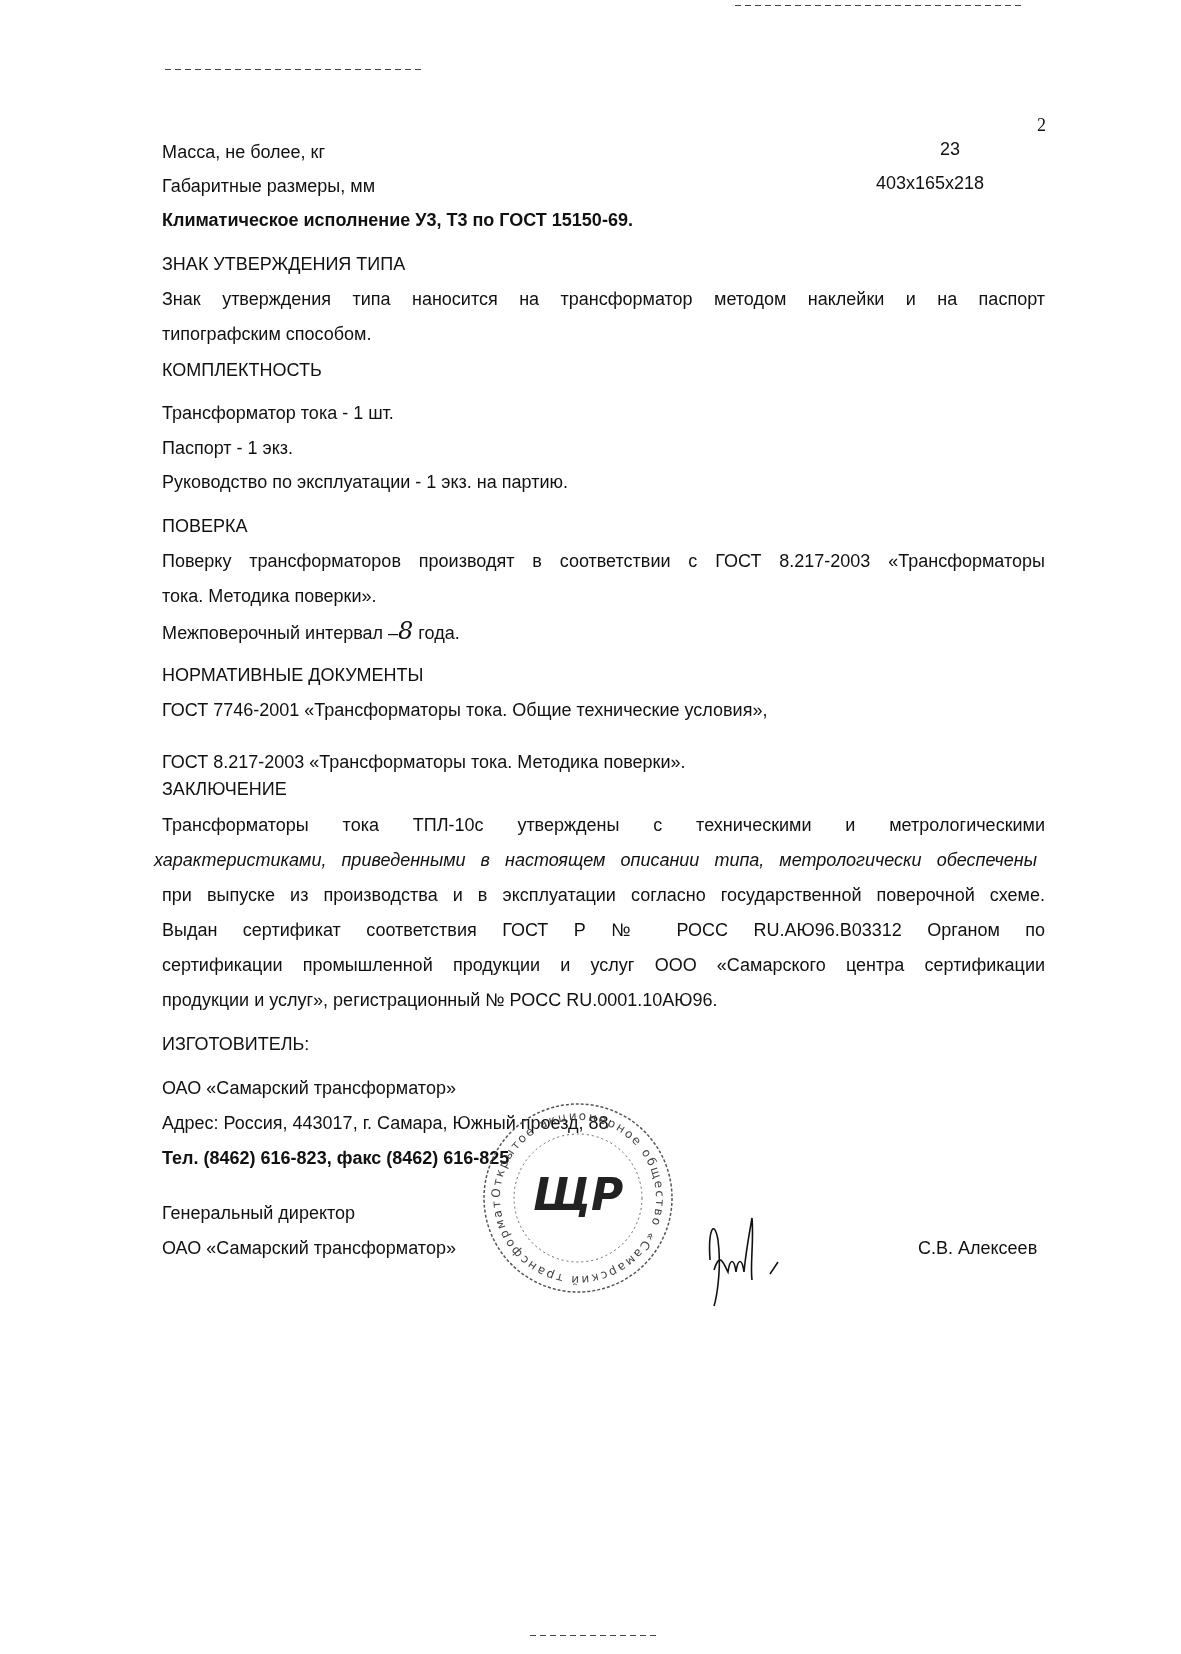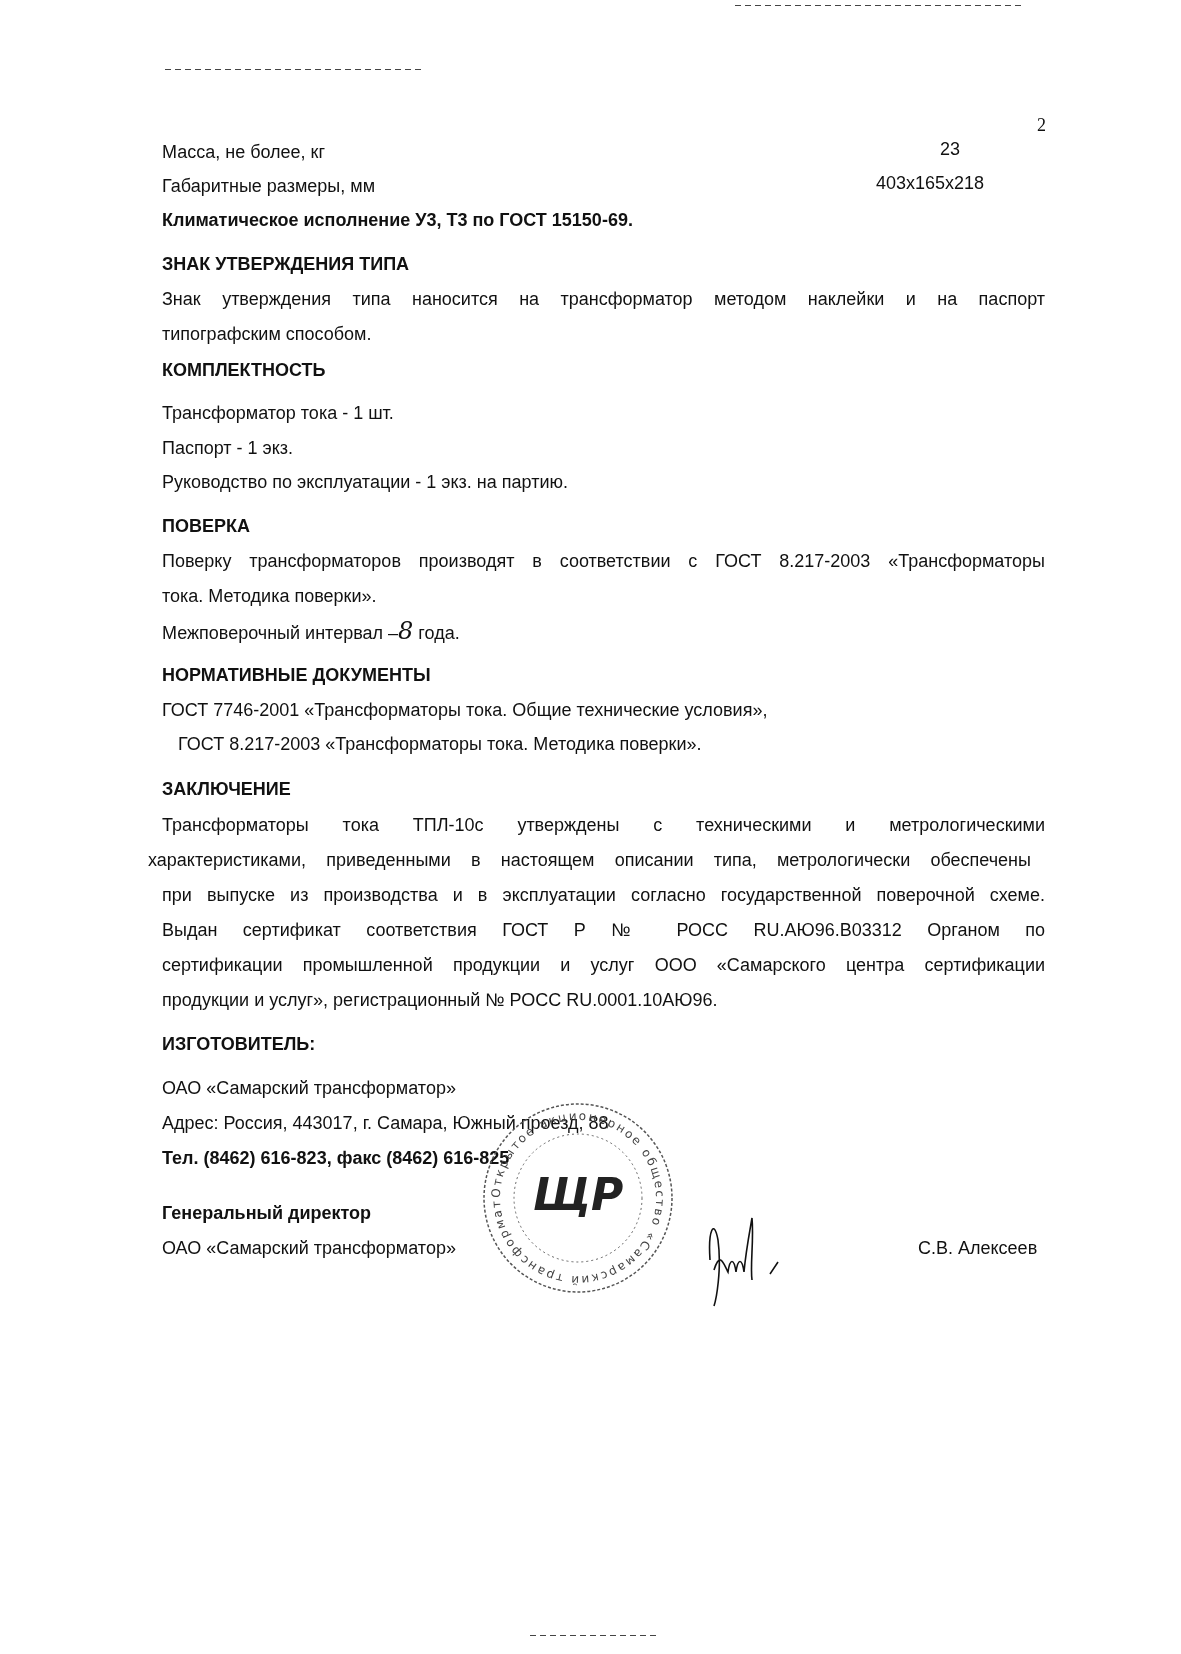--- a/index.html
+++ b/index.html
@@ -1,20 +1,20 @@
 <!DOCTYPE html>
 <html><head>
 <meta charset="utf-8">
 <style>
   html, body { margin:0; padding:0; }
   body { width:1181px; height:1654px; background:#ffffff; position:relative; overflow:hidden;
          font-family:"Liberation Sans", sans-serif; color:#111; }
   .abs { position:absolute; }
   .t { font-size:18px; line-height:20px; white-space:nowrap; }
-  .h { font-size:18px; font-weight:bold; line-height:20px; white-space:nowrap; }
+  .h { font-size:18px; font-weight:normal; line-height:20px; white-space:nowrap; }
   .just { width:883px; text-align:justify; text-align-last:justify; white-space:normal; }
   .pagenum { font-family:"Liberation Serif", serif; font-size:18px; }
   .scan { position:absolute; height:1px; background:repeating-linear-gradient(90deg,#444 0 6px,transparent 6px 10px); }
   .hand { font-family:"DejaVu Serif", serif; font-style:italic; font-size:24px; }
 </style>
 </head>
 <body>
 
 <div class="scan" style="left:735px;top:5px;width:290px;"></div>
 <div class="scan" style="left:165px;top:69px;width:260px;"></div>
@@ -39,36 +39,36 @@
 
 <div class="abs h" style="left:162px;top:516px;">ПОВЕРКА</div>
 <div class="abs t just" style="left:162px;top:551px;">Поверку трансформаторов производят в соответствии с ГОСТ 8.217-2003 «Трансформаторы</div>
 <div class="abs t" style="left:162px;top:586px;">тока. Методика поверки».</div>
 <div class="abs t" style="left:162px;top:621px;">
   <span>Межповерочный интервал –</span><span class="hand">8</span><span> года.</span>
 </div>
 
 <div class="abs h" style="left:162px;top:665px;">НОРМАТИВНЫЕ ДОКУМЕНТЫ</div>
 <div class="abs t" style="left:162px;top:700px;">ГОСТ 7746-2001 «Трансформаторы тока. Общие технические условия»,</div>
-<div class="abs t" style="left:162px;top:734px;margin-left:16px;">ГОСТ 8.217-2003 «Трансформаторы тока. Методика поверки».</div>
+<div class="abs t" style="left:162px;top:752px;">ГОСТ 8.217-2003 «Трансформаторы тока. Методика поверки».</div>
 
 <div class="abs h" style="left:162px;top:779px;">ЗАКЛЮЧЕНИЕ</div>
 <div class="abs t just" style="left:162px;top:815px;">Трансформаторы тока ТПЛ-10с утверждены с техническими и метрологическими</div>
-<div class="abs t just" style="left:148px;top:850px;">характеристиками, приведенными в настоящем описании типа, метрологически обеспечены</div>
+<div class="abs t just" style="left:154px;top:850px;font-style:italic;">характеристиками, приведенными в настоящем описании типа, метрологически обеспечены</div>
 <div class="abs t just" style="left:162px;top:885px;">при выпуске из производства и в эксплуатации согласно государственной поверочной схеме.</div>
 <div class="abs t just" style="left:162px;top:920px;">Выдан сертификат соответствия ГОСТ Р № РОСС RU.АЮ96.В03312 Органом по</div>
 <div class="abs t just" style="left:162px;top:955px;">сертификации промышленной продукции и услуг ООО «Самарского центра сертификации</div>
 <div class="abs t" style="left:162px;top:990px;">продукции и услуг», регистрационный № РОСС RU.0001.10АЮ96.</div>
 
 <div class="abs h" style="left:162px;top:1034px;">ИЗГОТОВИТЕЛЬ:</div>
 <div class="abs t" style="left:162px;top:1078px;">ОАО «Самарский трансформатор»</div>
 <div class="abs t" style="left:162px;top:1113px;">Адрес:  Россия, 443017, г. Самара, Южный проезд, 88</div>
 <div class="abs t" style="left:162px;top:1148px;font-weight:bold;">Тел. (8462) 616-823, факс (8462) 616-825</div>
 
-<div class="abs t" style="left:162px;top:1203px;font-weight:bold;">Генеральный директор</div>
+<div class="abs t" style="left:162px;top:1203px;">Генеральный директор</div>
 <div class="abs t" style="left:162px;top:1238px;">ОАО «Самарский трансформатор»</div>
 <div class="abs t" style="left:878px;top:1238px;margin-left:40px;">С.В. Алексеев</div>
 
 <svg class="abs" style="left:478px;top:1098px;" width="200" height="200" viewBox="0 0 200 200">
   <defs>
       <path id="ring" d="M100,100 m-78,0 a78,78 0 1,1 156,0 a78,78 0 1,1 -156,0"></path>
     </defs>
   <circle cx="100" cy="100" r="94" fill="none" stroke="#555" stroke-width="1.5" stroke-dasharray="3 2"></circle>
   <circle cx="100" cy="100" r="64" fill="none" stroke="#666" stroke-width="1" stroke-dasharray="2 3"></circle>
   <text font-family="DejaVu Sans, sans-serif" font-size="12" fill="#444" letter-spacing="2"><textPath href="#ring">Открытое акционерное общество «Самарский трансформатор»</textPath></text>

